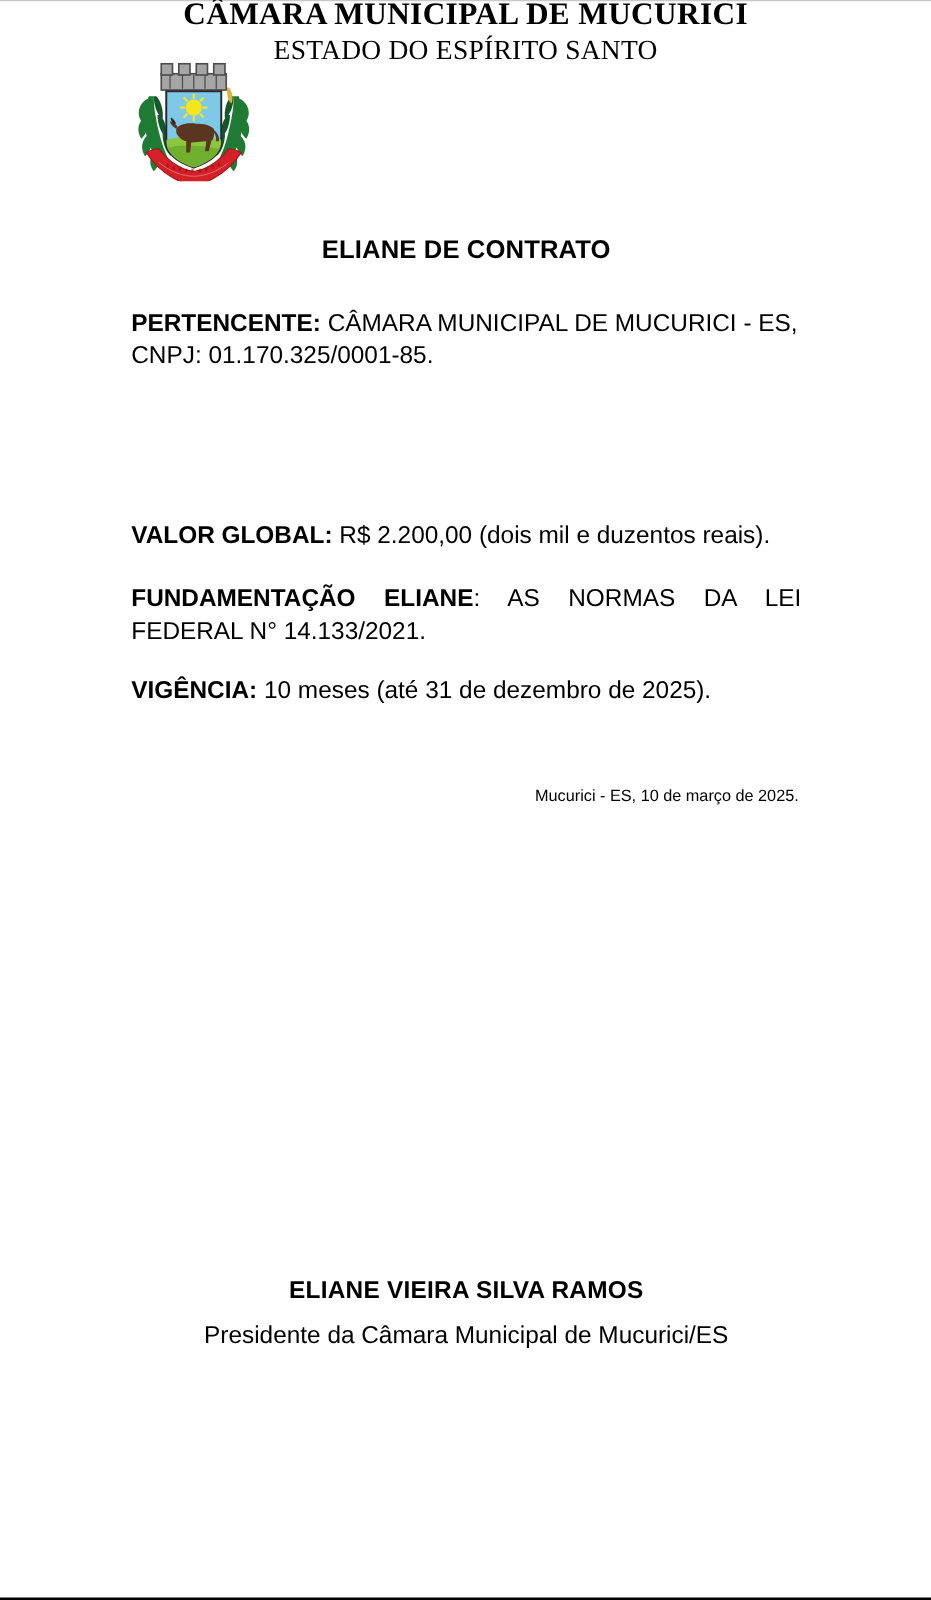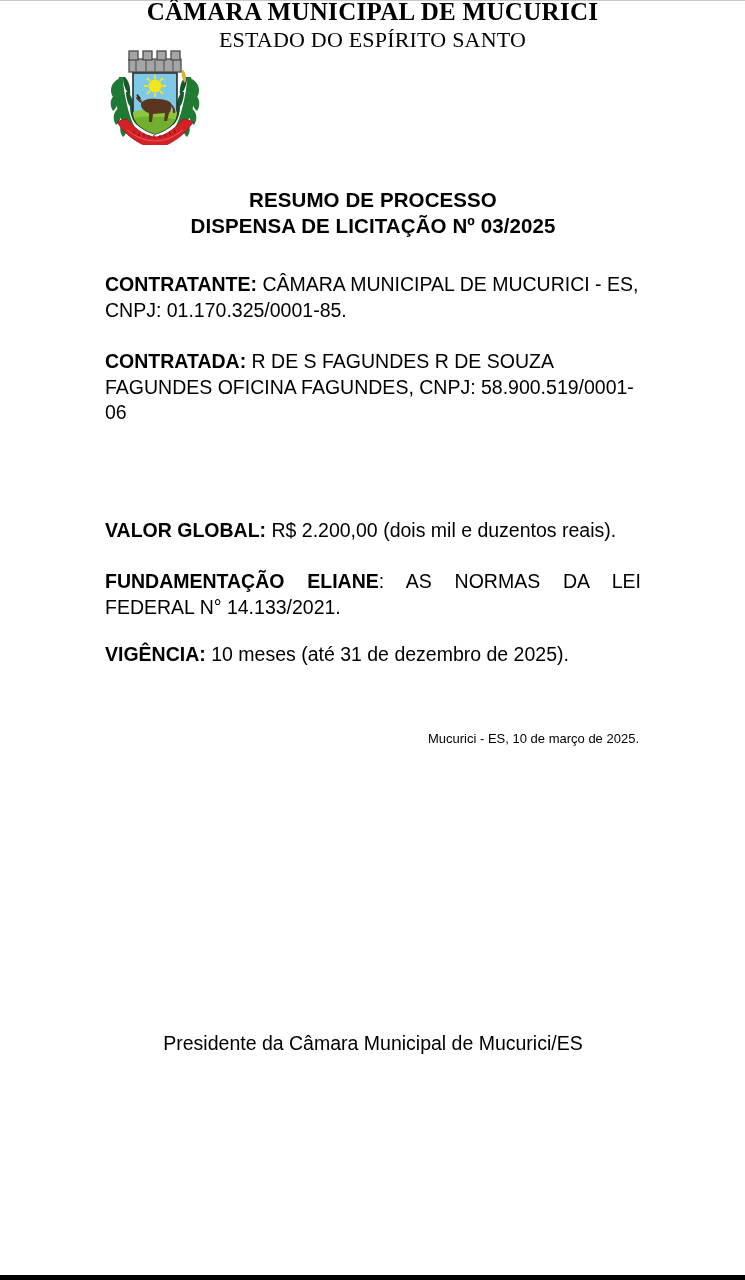--- a/index.html
+++ b/index.html
@@ -15,21 +15,21 @@
     font-family: "Liberation Sans", sans-serif;
     color: #000000;
     -webkit-font-smoothing: antialiased;
   }
 
   .page {
     position: absolute;
     inset: 0;
     background: #ffffff;
     border-top: 1px solid #c9c9c9;
-    border-bottom: 5px solid #000000;
+    border-bottom: 2px solid #000000;
     box-sizing: border-box;
   }
 
   
   .letterhead {
     position: absolute;
     left: 0;
     top: -2px;
     width: 745px;
     text-align: center;
@@ -216,31 +216,29 @@
           <rect x="66" y="95" width="2" height="3"></rect>
           <rect x="71" y="93" width="2" height="3"></rect>
         </g>
       </g>
     </svg>
   </div>
 
   <div class="doc">
 
     <div class="title-block">
-      <div>RESUMO DE PROCESSO</div>
-      <div>DISPENSA DE LICITAÇÃO Nº 03/2025</div>
+      <div>ELIANE DE CONTRATO</div>
     </div>
 
     <div class="gap-34"></div>
 
-    <p class="para"><b>CONTRATANTE:</b><span> CÂMARA MUNICIPAL DE MUCURICI - ES, CNPJ: 01.170.325/0001-85.</span></p>
+    <p class="para"><b>PERTENCENTE:</b><span> CÂMARA MUNICIPAL DE MUCURICI - ES, CNPJ: 01.170.325/0001-85.</span></p>
 
     <div class="gap-26"></div>
 
-    <p class="para"><b>CONTRATADA:</b><span> R DE S FAGUNDES R DE SOUZA FAGUNDES OFICINA FAGUNDES, CNPJ: 58.900.519/0001-06</span></p>
 
     <div class="gap-26"></div>
 
 
     <div class="gap-44"></div>
     <div class="gap-22"></div>
 
     <p class="para"><b>VALOR GLOBAL:</b><span> R$ 2.200,00 (dois mil e duzentos reais).</span></p>
 
     <div class="gap-26"></div>
@@ -251,16 +249,17 @@
 
     <p class="para"><b>VIGÊNCIA:</b><span> 10 meses (até 31 de dezembro de 2025).</span></p>
 
     <div class="gap-44"></div>
     <div class="gap-14"></div>
 
     <div class="date-line">Mucurici - ES, 10 de março de 2025.</div>
   </div>
 
   <div class="signature">
+    <div class="sig-name">ELIANE VIEIRA SILVA RAMOS</div>
     <div class="sig-role">Presidente da Câmara Municipal de Mucurici/ES</div>
   </div>
 
 </div>
 
 </body></html>

